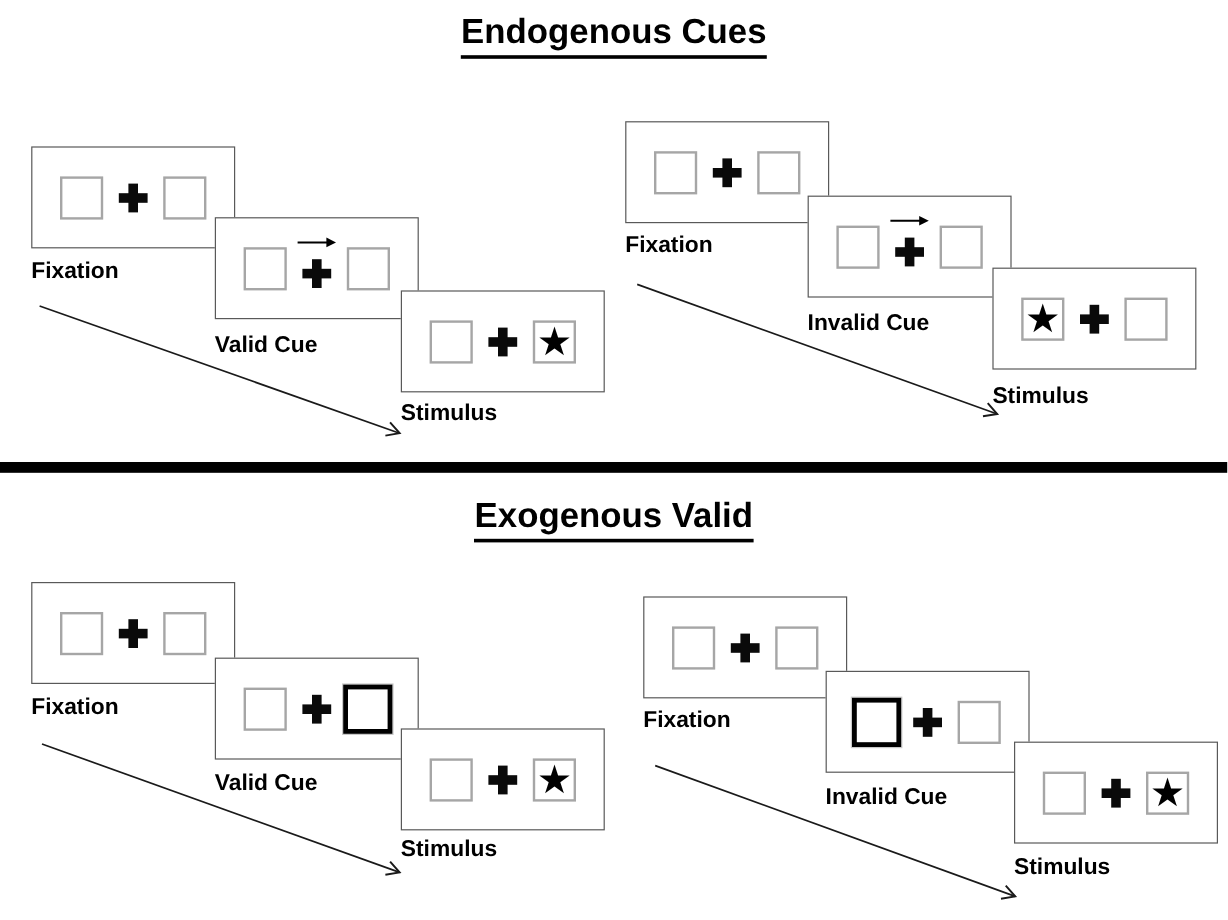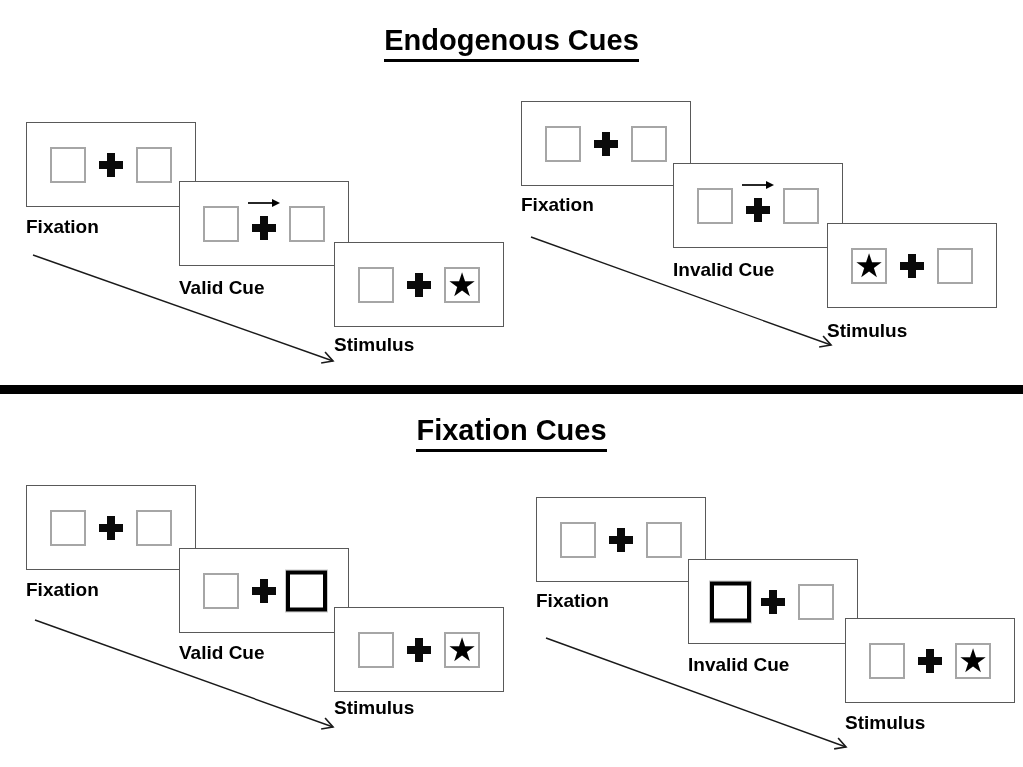--- a/index.html
+++ b/index.html
@@ -62,26 +62,26 @@
       <marker id="ah" viewBox="0 0 12 12" refX="10" refY="6" markerWidth="14" markerHeight="14" orient="auto" markerUnits="userSpaceOnUse">
         <path d="M1,1 L10,6 L1,11" fill="none" stroke="#1a1a1a" stroke-width="1.4"></path>
       </marker>
     </defs>
     <line x1="33" y1="255" x2="333" y2="361" stroke="#1a1a1a" stroke-width="1.4" marker-end="url(#ah)"></line>
     <line x1="531" y1="237" x2="831" y2="345" stroke="#1a1a1a" stroke-width="1.4" marker-end="url(#ah)"></line>
     <line x1="35" y1="620" x2="333" y2="727" stroke="#1a1a1a" stroke-width="1.4" marker-end="url(#ah)"></line>
     <line x1="546" y1="638" x2="846" y2="747" stroke="#1a1a1a" stroke-width="1.4" marker-end="url(#ah)"></line>
   </svg>
 
-  <div class="sec-title" style="top:24px">
+  <div class="sec-title" style="top:11px">
     <span>Endogenous Cues</span>
   </div>
   <div class="divider"></div>
   <div class="sec-title" style="top:414px">
-    <span>Fixation Cues</span>
+    <span>Exogenous Valid</span>
   </div>
 
   <div class="panel" style="left:26px;top:122px">
     <div class="sq left"></div>
     <div class="plus"></div>
     <div class="sq right"></div>
   </div>
   <div class="plabel" style="left:26px;top:216px">Fixation</div>
 
   <div class="panel" style="left:179px;top:181px">

